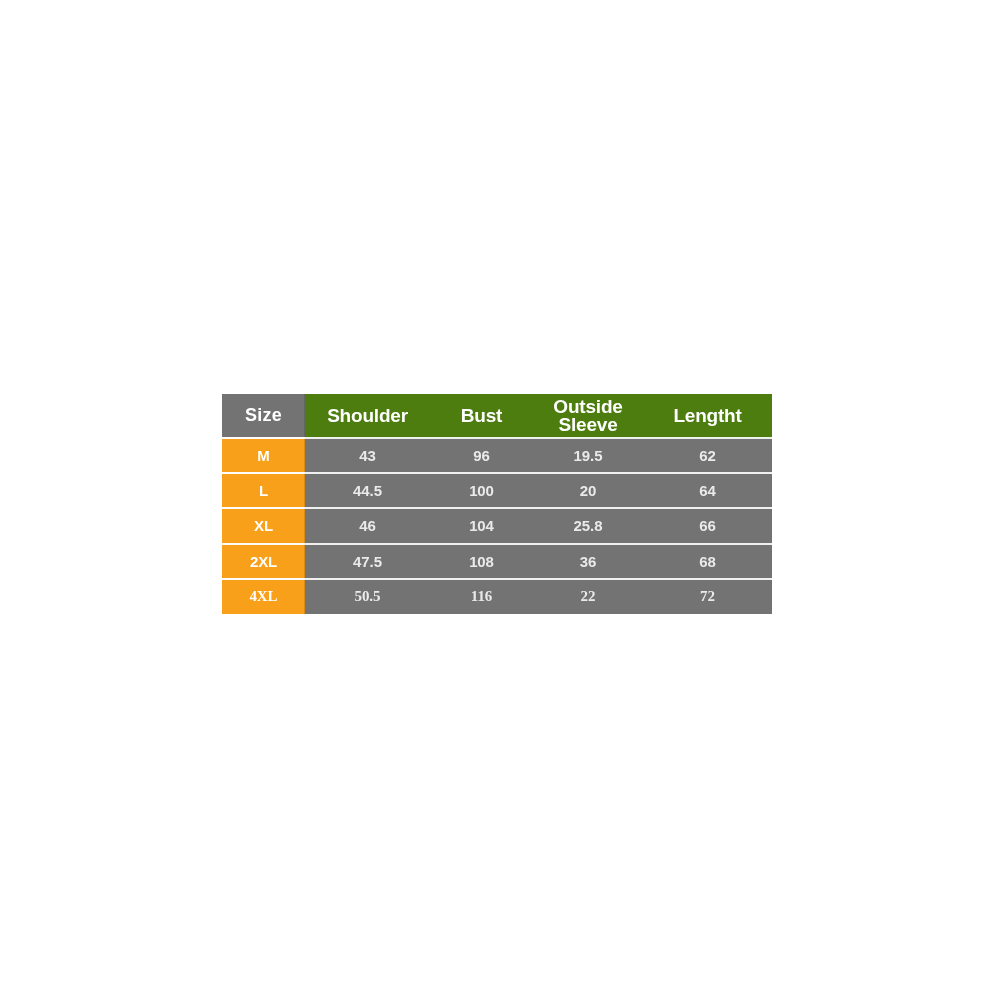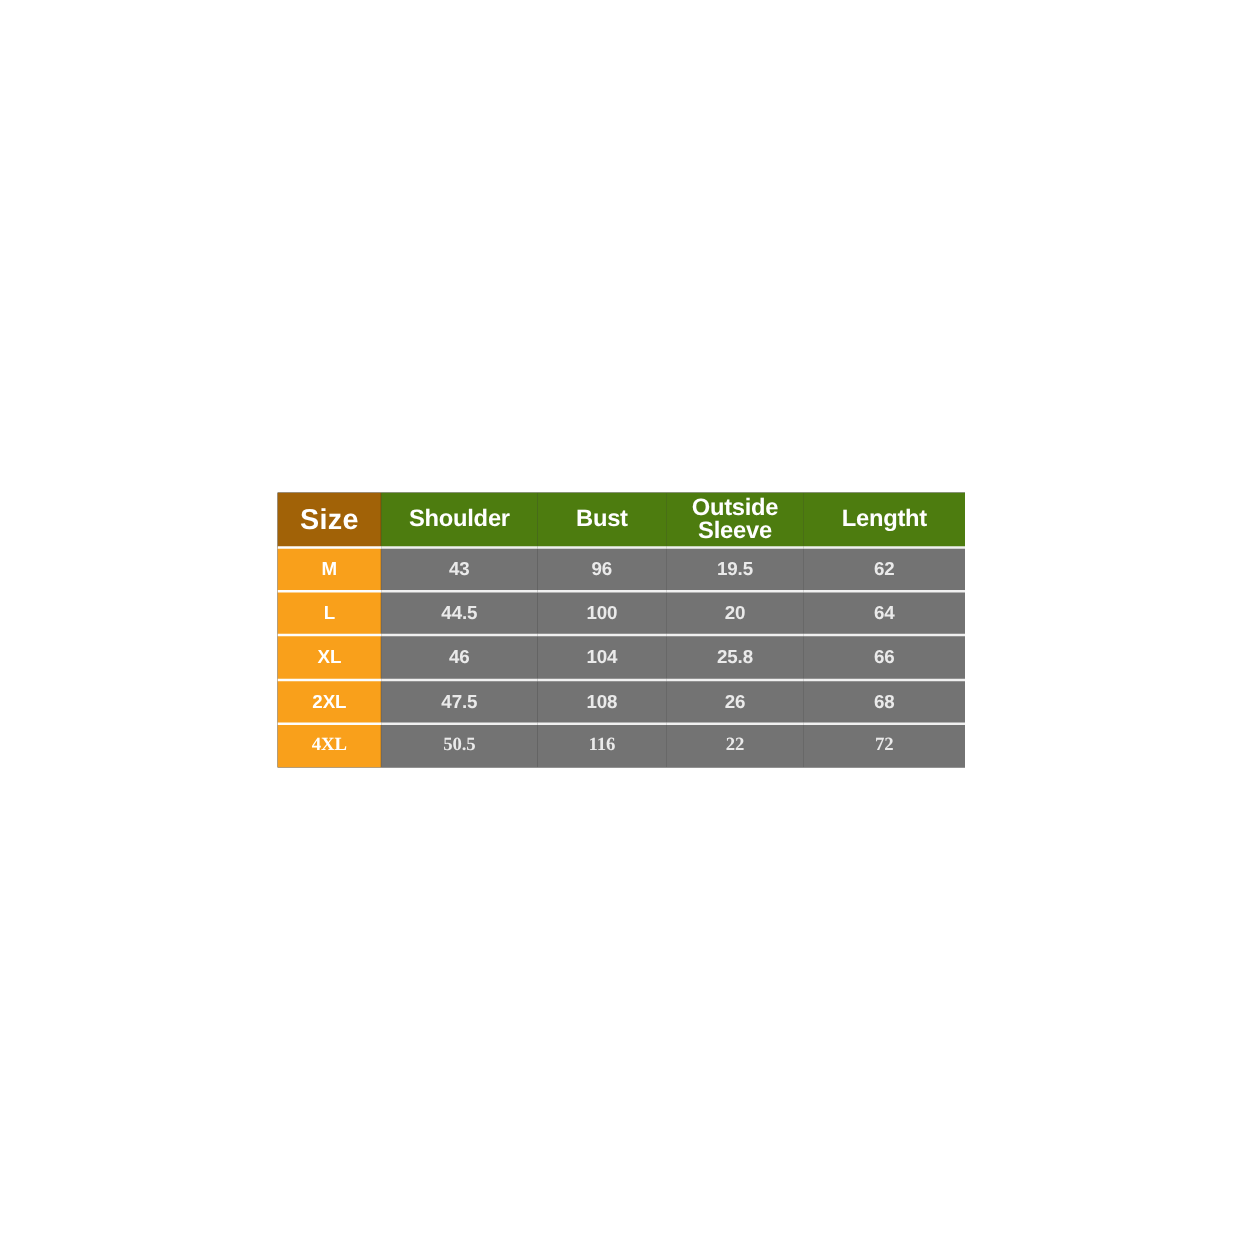--- a/index.html
+++ b/index.html
@@ -58,22 +58,22 @@
     text-align: center;
     vertical-align: middle;
     color: #ffffff;
     background: #4d7c0f;
     font-weight: bold;
     font-size: 19px;
     letter-spacing: -0.2px;
     border: 0;
   }
   .chart-table thead th.size-head {
-    background: #a16207;
-    font-size: 23px;
+    background: #737373;
+    font-size: 18px;
     letter-spacing: 0.2px;
   }
 
   .sleeve-head {
     line-height: 0.92;
     font-size: 18px;
   }
   .sleeve-head .l1,
   .sleeve-head .l2 {
     display: block;
@@ -163,21 +163,21 @@
           <td class="size-cell">XL</td>
           <td>46</td>
           <td>104</td>
           <td>25.8</td>
           <td>66</td>
         </tr>
         <tr>
           <td class="size-cell">2XL</td>
           <td>47.5</td>
           <td>108</td>
-          <td>26</td>
+          <td>36</td>
           <td>68</td>
         </tr>
         <tr>
           <td class="size-cell">4XL</td>
           <td>50.5</td>
           <td>116</td>
           <td>22</td>
           <td>72</td>
         </tr>
       </tbody>

